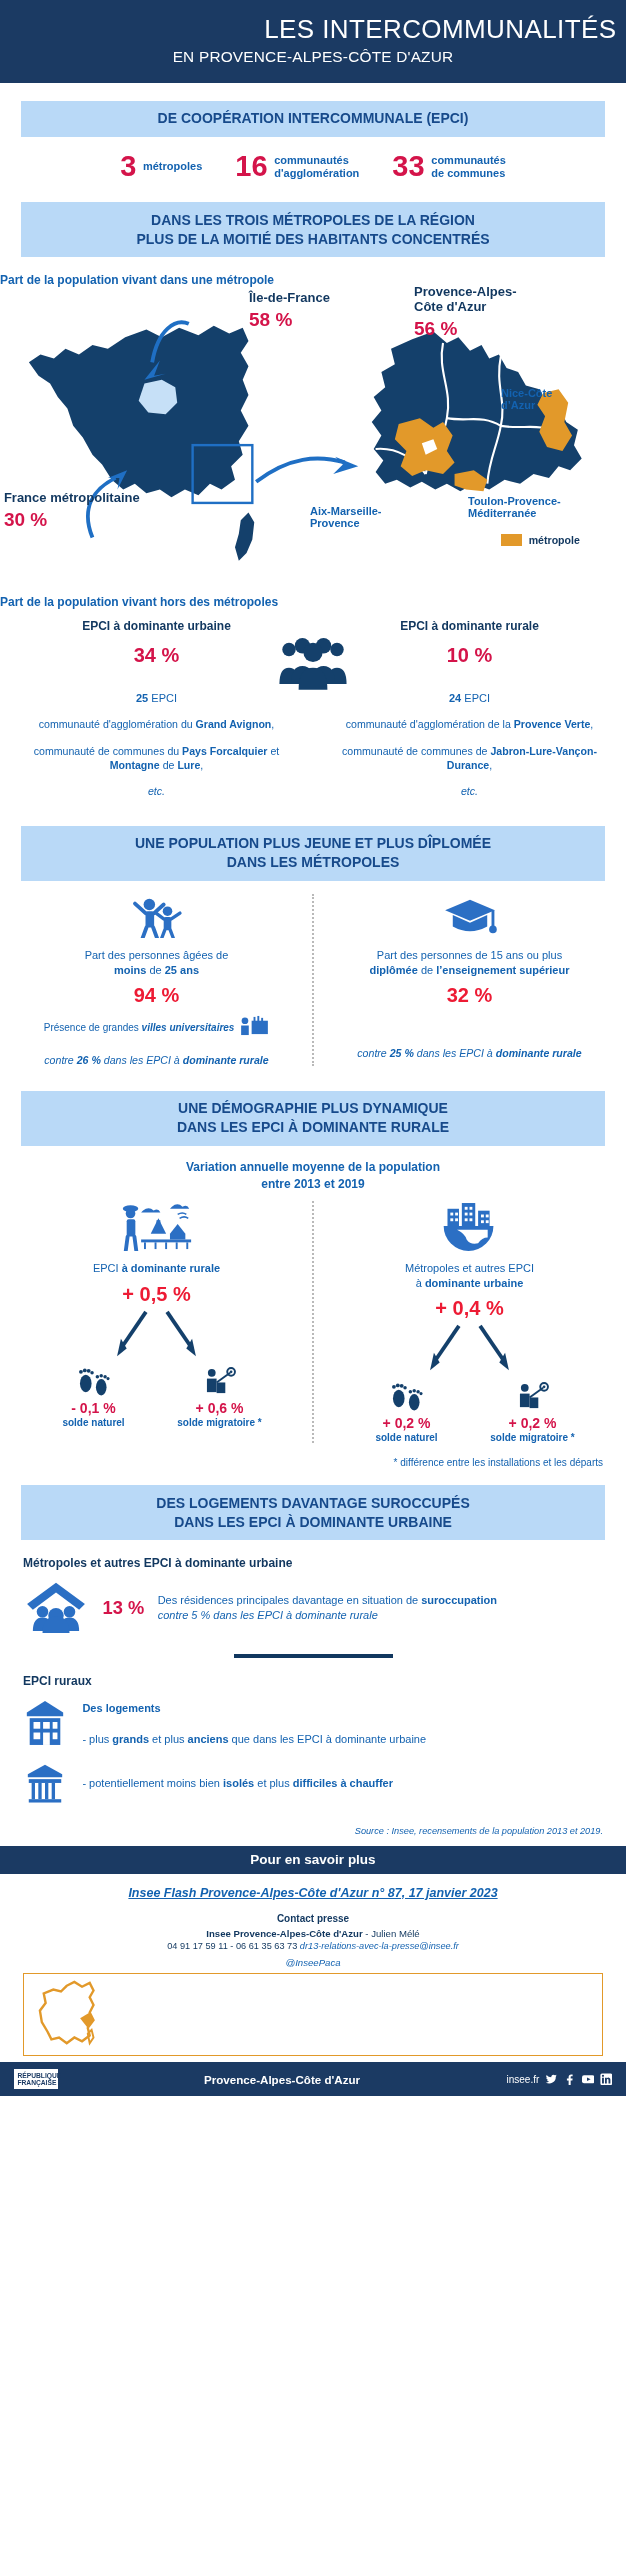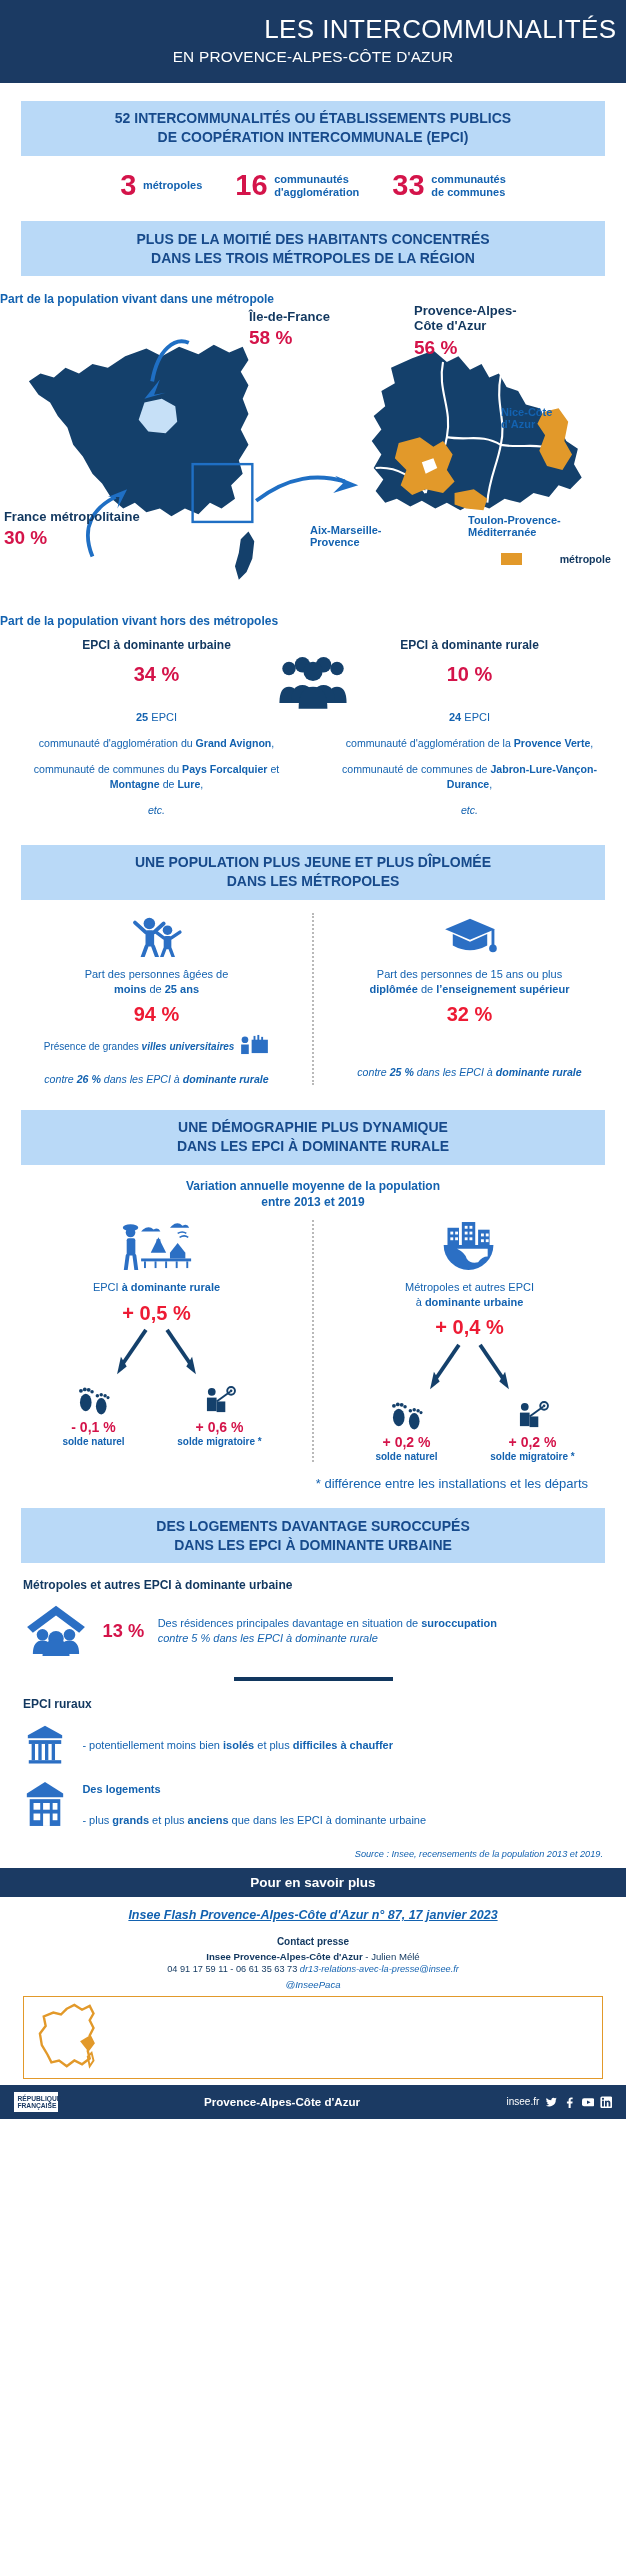--- a/index.html
+++ b/index.html
@@ -83,21 +83,21 @@
   .lbl-abs { position: absolute; text-align: left; }
   .lbl-abs .t { font-weight: bold; color: #11375f; font-size: 13px; line-height: 1.15; }
   .lbl-abs .p { font-weight: bold; color: #d4144a; font-size: 19px; margin-top: 2.9px; }
   .lbl-blue .t { color: #1362b0; font-size: 11px; font-weight: bold; line-height:1.15;}
 
   .legend-metro {
     position: absolute;
     display: flex; align-items: center; gap: 6.7px;
   }
   .legend-metro .sw { width: 21px; height: 12.5px; background: #e2992a; }
-  .legend-metro .lt { font-size: 10.6px; color: #11375f; font-weight: bold; margin-left: 31px; }
+  .legend-metro .lt { font-size: 10.6px; color: #11375f; font-weight: bold; }
 
   
   .hm { margin-top: 5.8px; }
   .hm-cols { display:flex; margin-top: 9.6px; position: relative; }
   .hm-col { width: 50%; text-align: center; padding: 0 13.5px; }
   .hm-col .h { font-weight: bold; color:#11375f; font-size: 12px; }
   .hm-col .p { color:#d4144a; font-weight:bold; font-size: 20px; margin-top: 11.6px; }
   .hm-col .epci { margin-top: 25px; font-size: 11px; color:#1362b0; }
   .hm-col .epci b { font-weight: bold; }
   .hm-col .ex { margin-top: 12.5px; font-size: 10.6px; color:#1362b0; line-height:1.35; }
@@ -120,22 +120,22 @@
   .note-ital { font-style: italic; font-size: 10.6px; color:#1362b0; }
   .note-ital b { font-weight: bold; font-style: italic; }
 
   
   .dm-sub { text-align:center; color:#1362b0; font-weight:bold; font-size:12px; line-height:1.35; margin-top: 13.5px;}
   .arrows-row { display:flex; justify-content:center; gap: 25px; margin-top: 3.9px; }
   .arrow-item { text-align:center; width: 101px; }
   .arrow-item .v { color:#d4144a; font-weight:bold; font-size: 14px; }
   .arrow-item .n { color:#1362b0; font-weight:bold; font-size: 10px; margin-top: 1px;}
   .footnote-star {
-    text-align:right; padding: 0 38px; margin-top: 13.5px;
-    font-size: 13px; color:#1362b0;
+    text-align:right; padding: 0 23px; margin-top: 13.5px;
+    font-size: 10px; color:#1362b0;
   }
 
   
   .lg-head {
     padding: 0 23px; margin-top: 15.4px;
     font-weight:bold; color:#11375f; font-size: 12px;
   }
   .lg-row { display:flex; align-items:center; gap: 13.5px; padding: 0 23px; margin-top: 9.6px; }
   .lg-pct { color:#d4144a; font-weight:bold; font-size: 18.3px; white-space: nowrap;}
   .lg-txt { color:#1362b0; font-size: 11px; line-height: 1.4; }
@@ -190,21 +190,20 @@
 <body>
 
 <div class="page">
 
   <div class="header">
     <h1>LES INTERCOMMUNALITÉS</h1>
     <h2>EN PROVENCE-ALPES-CÔTE D'AZUR</h2>
   </div>
 
   <div class="banner">
-    <div class="bt">52 INTERCOMMUNALITÉS OU ÉTABLISSEMENTS PUBLICS</div>
     <div class="bt">DE COOPÉRATION INTERCOMMUNALE (EPCI)</div>
   </div>
 
   <div class="stats-row">
     <div class="stat">
       <span class="num">3</span>
       <span class="lbl">
         <span>métropoles</span>
       </span>
     </div>
@@ -218,22 +217,22 @@
     <div class="stat">
       <span class="num">33</span>
       <span class="lbl">
         <span>communautés</span><br>
         <span>de communes</span>
       </span>
     </div>
   </div>
 
   <div class="banner" style="margin-top:21px">
+    <div class="bt">DANS LES TROIS MÉTROPOLES DE LA RÉGION</div>
     <div class="bt">PLUS DE LA MOITIÉ DES HABITANTS CONCENTRÉS</div>
-    <div class="bt">DANS LES TROIS MÉTROPOLES DE LA RÉGION</div>
   </div>
 
   <div class="subhead">Part de la population vivant dans une métropole</div>
 
   <div class="map-wrap">
     <svg class="map-svg" width="626" height="289" viewBox="0 0 650 300">
 
       <g>
         <path d="M130 48 L152 40 L168 48 L186 38 L206 46 L222 36 L238 44 L252 38
                  L258 52 L250 64 L258 78 L252 92 L258 108 L250 124 L258 140
@@ -630,37 +629,20 @@
       <span class="it" style="display:block">contre 5 % dans les EPCI à dominante rurale</span>
     </span>
   </div>
 
   <div class="rule"></div>
 
   <div class="lg-head" style="margin-top:15.4px">EPCI ruraux</div>
 
   <div class="lg2-row">
     <span>
-      <svg width="44" height="42" viewBox="0 0 46 44">
-        <g fill="#2b6fc4">
-          <path d="M5 14 L23 4 L41 14 L41 17 L5 17 Z"></path>
-          <rect x="6" y="19" width="34" height="4"></rect>
-          <rect x="9" y="23" width="3.5" height="17"></rect>
-          <rect x="16" y="23" width="3.5" height="17"></rect>
-          <rect x="23" y="23" width="3.5" height="17"></rect>
-          <rect x="30" y="23" width="3.5" height="17"></rect>
-          <rect x="6" y="40" width="34" height="3.5"></rect>
-        </g>
-      </svg>
-    </span>
-    <span class="lg2-txt">- potentiellement moins bien <b>isolés</b> et plus <b>difficiles à chauffer</b></span>
-  </div>
-
-  <div class="lg2-row">
-    <span>
       <svg width="44" height="46" viewBox="0 0 46 48">
         <g fill="#2b6fc4">
           <path d="M4 14 L23 2 L42 14 L42 18 L4 18 Z"></path>
           <rect x="7" y="20" width="32" height="28"></rect>
         </g>
         <g fill="#ffffff">
           <rect x="11" y="24" width="7" height="7"></rect>
             <rect x="21" y="24" width="7" height="7"></rect>
           <rect x="31" y="24" width="5" height="7"></rect>
           <rect x="11" y="35" width="7" height="7"></rect>
@@ -668,20 +650,37 @@
           <rect x="21" y="35" width="7" height="13"></rect>
         </g>
       </svg>
     </span>
     <span class="lg2-txt">
       <span class="lg-sub" style="display:block; margin-bottom:15.4px;">Des logements</span>
       <span>- plus <b>grands</b> et plus <b>anciens</b> que dans les EPCI à dominante urbaine</span>
     </span>
   </div>
 
+  <div class="lg2-row">
+    <span>
+      <svg width="44" height="42" viewBox="0 0 46 44">
+        <g fill="#2b6fc4">
+          <path d="M5 14 L23 4 L41 14 L41 17 L5 17 Z"></path>
+          <rect x="6" y="19" width="34" height="4"></rect>
+          <rect x="9" y="23" width="3.5" height="17"></rect>
+          <rect x="16" y="23" width="3.5" height="17"></rect>
+          <rect x="23" y="23" width="3.5" height="17"></rect>
+          <rect x="30" y="23" width="3.5" height="17"></rect>
+          <rect x="6" y="40" width="34" height="3.5"></rect>
+        </g>
+      </svg>
+    </span>
+    <span class="lg2-txt">- potentiellement moins bien <b>isolés</b> et plus <b>difficiles à chauffer</b></span>
+  </div>
+
   <div class="source">Source : Insee, recensements de la population 2013 et 2019.</div>
 
   <div class="ft-bar">Pour en savoir plus</div>
   <div class="ft-link">Insee Flash Provence-Alpes-Côte d'Azur n° 87, 17 janvier 2023</div>
 
   <div class="ft-contact">
     <div class="cp">Contact presse</div>
     <div class="l1">
       <b>Insee  Provence-Alpes-Côte d'Azur</b><span> - Julien Mélé</span>
     </div>

